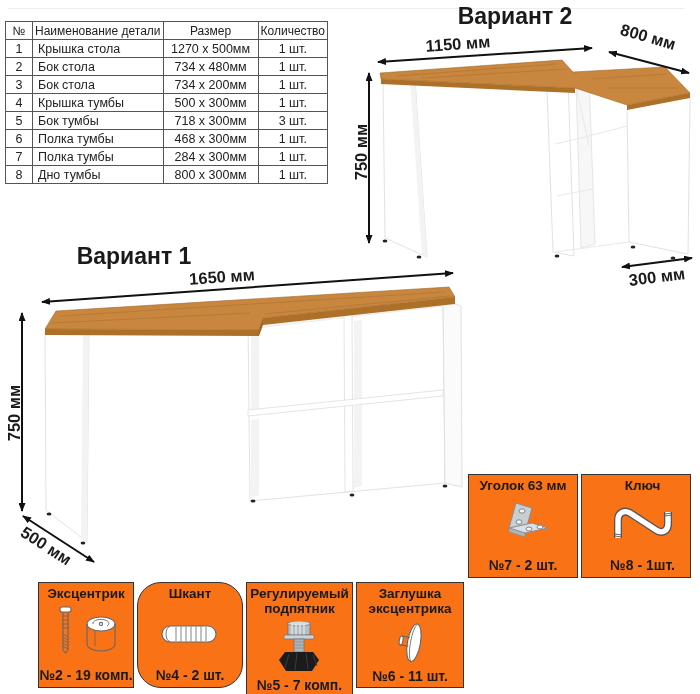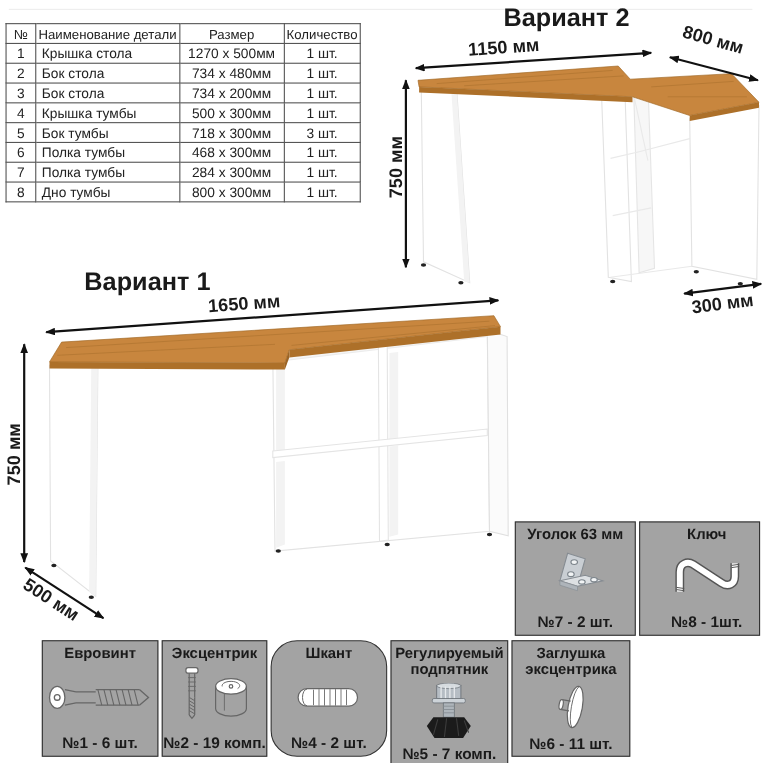--- a/index.html
+++ b/index.html
@@ -15,21 +15,21 @@
   table.parts th{font-size:12px;}
   table.parts td.name{text-align:left;padding-left:5px;}
   .col-num{width:22px;}.col-name{width:116px;}.col-size{width:90px;}.col-qty{width:62px;}
 
   
   .variant-title{font-size:23px;font-weight:bold;transform:translate(-50%,-50%);white-space:nowrap;}
   .dim{font-size:16.5px;font-weight:bold;white-space:nowrap;transform-origin:center;}
 
   
   .hw-row{display:flex;gap:3px;}
-  .hw-cell{border:1.5px solid #333;background:#a3a3a3;display:flex;flex-direction:column;
+  .hw-cell{border:1.5px solid #333;background:#f97316;display:flex;flex-direction:column;
       align-items:center;justify-content:space-between;box-sizing:border-box;}
   .hw-title{font-size:13.5px;font-weight:bold;text-align:center;line-height:15px;padding:3px 2px 0 2px;}
   .hw-count{font-size:14px;font-weight:bold;text-align:center;padding:0 0 4px 0;white-space:nowrap;}
   .hw-icon{flex:1;display:flex;align-items:center;justify-content:center;}
 
   svg{display:block;}
   .outline{fill:#ffffff;stroke:#e2e2e2;stroke-width:1;}
   .shade{fill:#f3f3f3;stroke:none;}
   .hint{stroke:#e9e9e9;stroke-width:1;fill:none;}
   .foot{fill:#222;}
@@ -232,36 +232,20 @@
             <line x1="61" y1="16" x2="68" y2="15"></line>
         </g>
       </svg>
     </div>
     <div class="hw-count">№8 - 1шт.</div>
   </div>
 </div>
 
 <div class="abs hw-row" style="left:38px;top:582px;">
 
-  <div class="hw-cell" style="width:106px;height:106px;">
-    <div class="hw-title">Евровинт</div>
-    <div class="hw-icon">
-      <svg width="96" height="28" viewBox="0 0 96 28">
-        <g fill="#fff" stroke="#666" stroke-width="1.2">
-          <ellipse cx="9" cy="14" rx="7" ry="10"></ellipse>
-          <circle cx="9" cy="14" r="2.6"></circle>
-          <path d="M16,7 L26,9 M16,21 L26,19 M26,9 H44 M26,19 H44" fill="none"></path>
-          <path d="M44,7 H84 M44,21 H84" fill="none"></path>
-          <path d="M46,7 L49.5,21 M51.5,7 L55,21 M57,7 L60.5,21 M62.5,7 L66,21 M68,7 L71.5,21 M73.5,7 L77,21 M79,7 L82.5,21" fill="none" stroke-width="1"></path>
-          <path d="M84,7 L92,14 L84,21" fill="none"></path>
-        </g>
-      </svg>
-    </div>
-    <div class="hw-count">№1 - 6 шт.</div>
-  </div>
 
   <div class="hw-cell" style="width:96px;height:106px;">
     <div class="hw-title">Эксцентрик</div>
     <div class="hw-icon">
       <svg width="80" height="56" viewBox="0 0 80 56">
         <g fill="#fff" stroke="#666" stroke-width="1.1">
           <rect x="14" y="1" width="11" height="5" rx="2"></rect>
           <path d="M17,6 V28 M22,6 V28" fill="none"></path>
           <path d="M16,10 h7 M16,14 h7 M16,18 h7 M16,22 h7" fill="none" stroke-width="0.8"></path>
           <path d="M17,28 L22,31 M17,31 L22,34 M17,34 L22,37 M17,37 L22,40 M17,40 L22,43" fill="none" stroke-width="0.9"></path>

